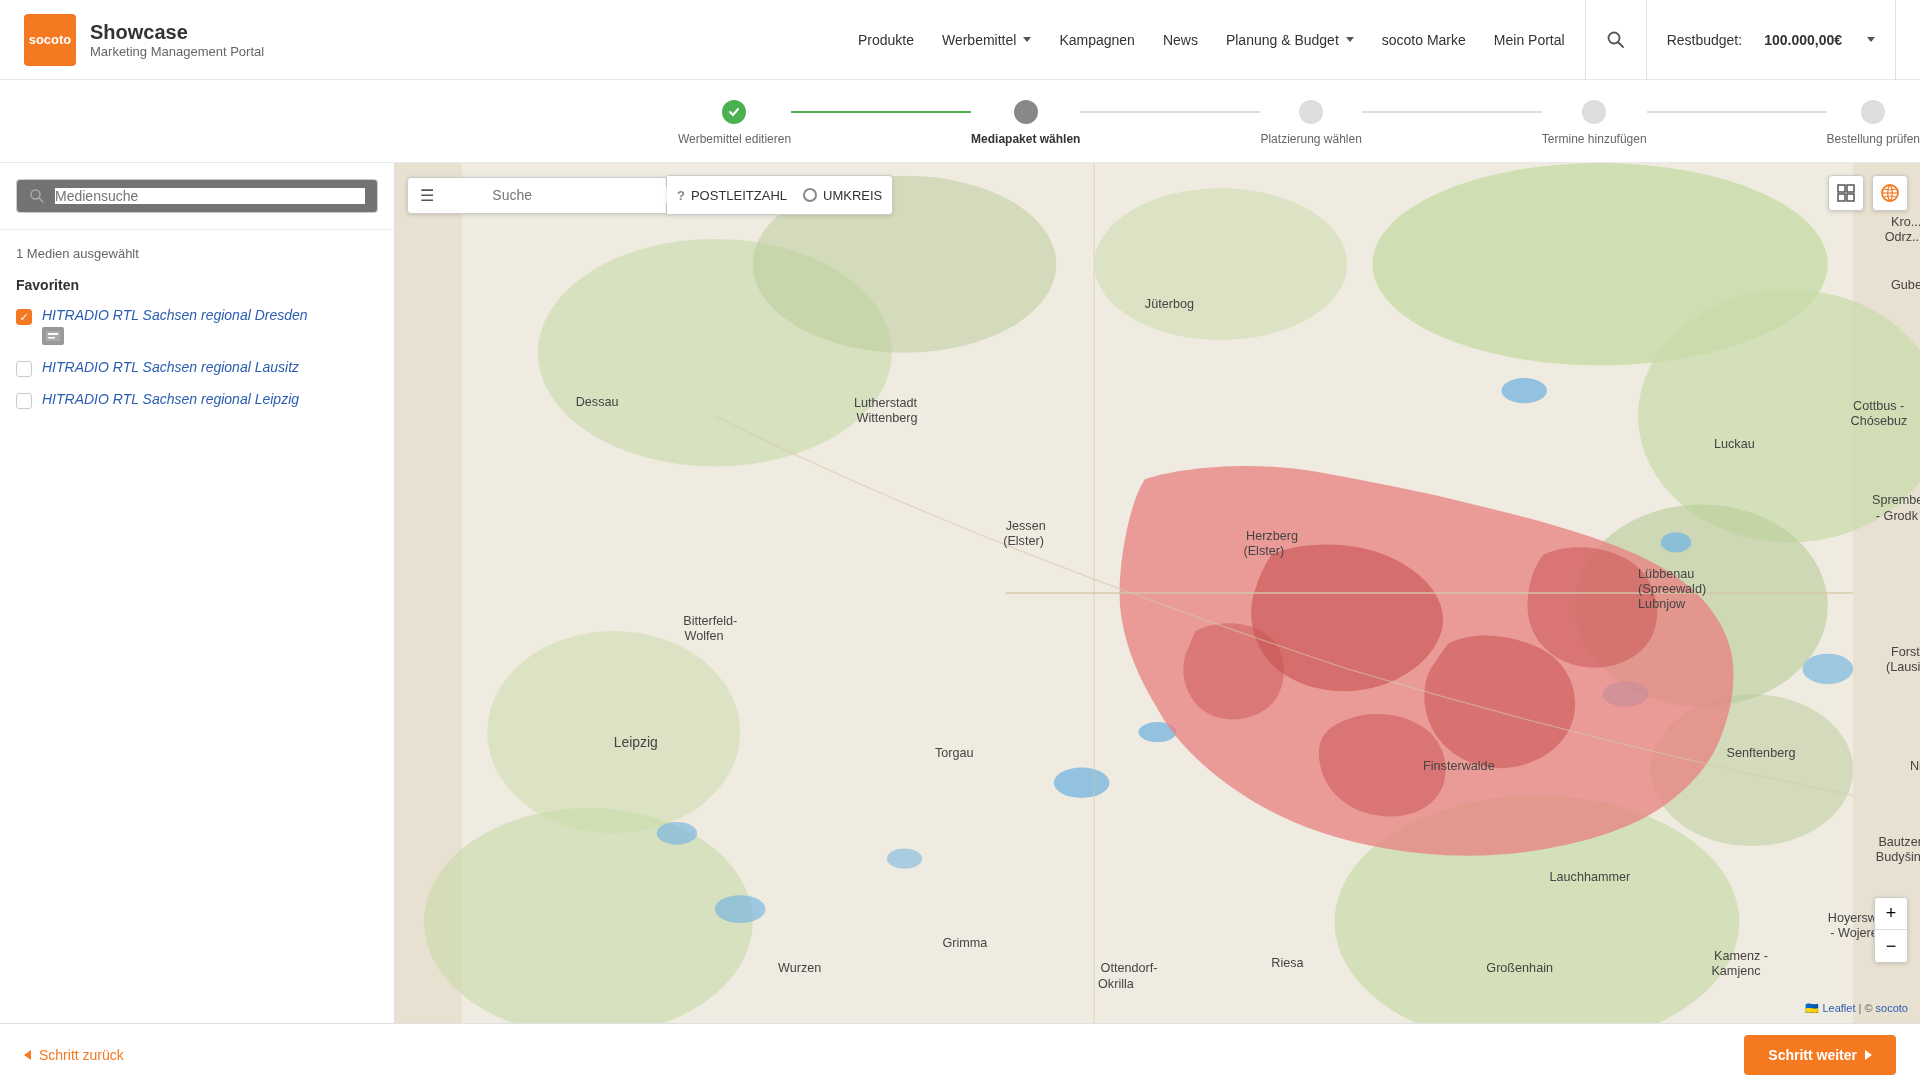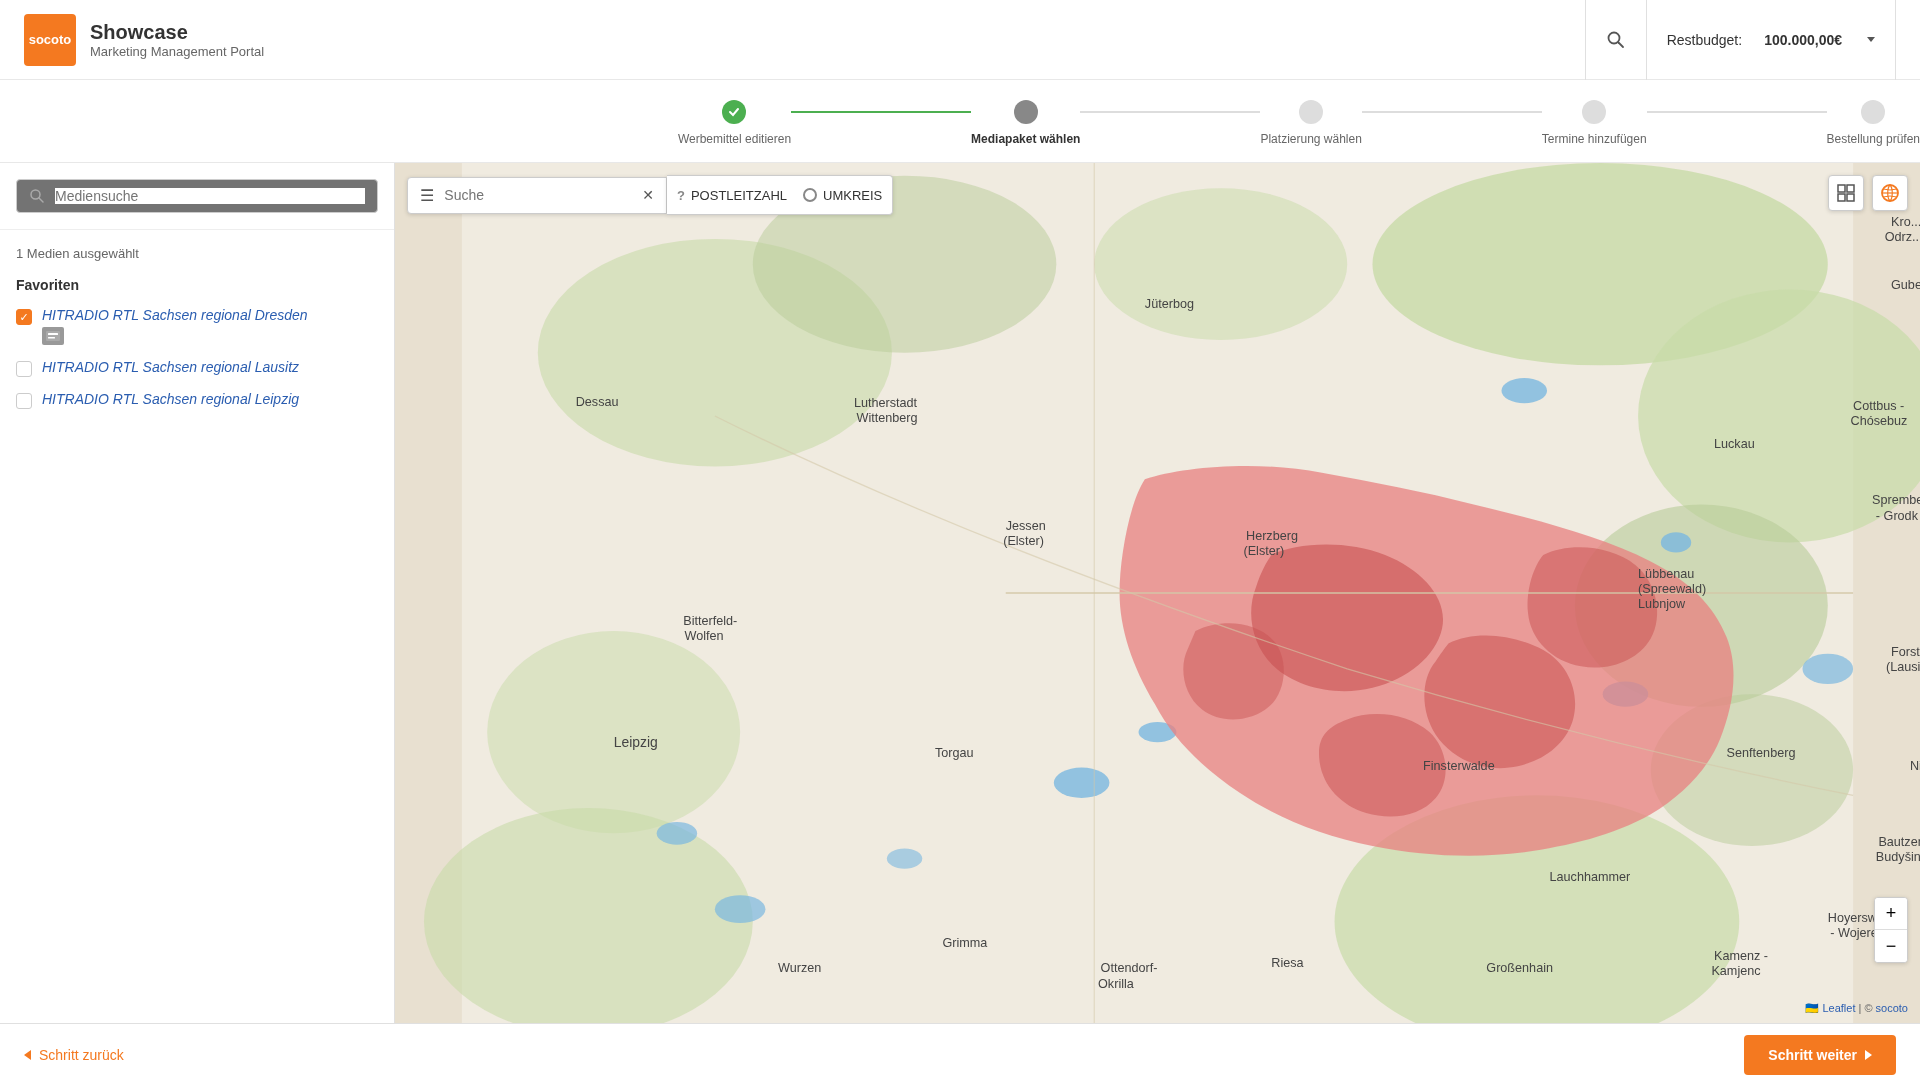--- a/index.html
+++ b/index.html
@@ -52,21 +52,21 @@
     .media-item-content { display: flex; flex-direction: column; gap: 4px; font-style: italic; }
     .media-item-label { font-size: 14px; color: #2a5db0; cursor: pointer; }
     .media-icon { width: 22px; height: 18px; background: #999; border-radius: 2px; display: flex; align-items: center; justify-content: center; }
 
     
     .map-area { flex: 1; position: relative; overflow: hidden; background: #e8e0d0; }
     .map-toolbar { position: absolute; top: 12px; right: 12px; z-index: 10; display: flex; gap: 8px; }
     .map-tool-btn { width: 36px; height: 36px; background: #fff; border: 1px solid #ccc; border-radius: 4px; display: flex; align-items: center; justify-content: center; cursor: pointer; box-shadow: 0 1px 4px rgba(0,0,0,0.15); }
     .map-search-bar { position: absolute; top: 12px; left: 12px; z-index: 10; display: flex; align-items: center; gap: 0; }
     .map-search-box { display: flex; align-items: center; background: #fff; border: 1px solid #ccc; border-radius: 4px 0 0 4px; padding: 8px 12px; gap: 10px; width: 260px; box-shadow: 0 1px 4px rgba(0,0,0,0.15); }
-    .map-search-input { border: none; outline: none; font-size: 14px; flex: 1; }
+    .map-search-input { border: none; outline: none; font-size: 14px; flex: 1; margin-left: 48px; }
     .map-search-options { display: flex; align-items: center; background: #fff; border: 1px solid #ccc; border-left: none; border-radius: 0 4px 4px 0; padding: 0 10px; height: 40px; gap: 16px; box-shadow: 0 1px 4px rgba(0,0,0,0.15); }
     .postleitzahl-opt { display: flex; align-items: center; gap: 6px; font-size: 13px; cursor: pointer; }
     .umkreis-opt { display: flex; align-items: center; gap: 6px; font-size: 13px; cursor: pointer; }
     .radio-circle { width: 14px; height: 14px; border-radius: 50%; border: 2px solid #888; display: flex; align-items: center; justify-content: center; }
     .map-zoom { position: absolute; bottom: 60px; right: 12px; z-index: 10; display: flex; flex-direction: column; background: #fff; border: 1px solid #ccc; border-radius: 4px; overflow: hidden; box-shadow: 0 1px 4px rgba(0,0,0,0.15); }
     .zoom-btn { width: 32px; height: 32px; display: flex; align-items: center; justify-content: center; cursor: pointer; font-size: 18px; border: none; background: #fff; border-bottom: 1px solid #ddd; }
     .zoom-btn:last-child { border-bottom: none; }
     .map-attribution { position: absolute; bottom: 8px; right: 12px; font-size: 11px; color: #666; z-index: 10; }
     .map-attribution a { color: #2a5db0; text-decoration: none; }
 
@@ -90,20 +90,35 @@
   <div class="header-left">
     <div class="logo-box">
       <span>socoto</span>
     </div>
     <div class="brand-text">
       <span class="brand-title">Showcase</span>
       <span class="brand-subtitle">Marketing Management Portal</span>
     </div>
   </div>
   <div class="header-right">
+    <nav class="nav-links">
+      <a class="nav-link">Produkte</a>
+      <a class="nav-link">
+        <span>Werbemittel</span>
+        <span class="chevron-down"></span>
+      </a>
+      <a class="nav-link">Kampagnen</a>
+      <a class="nav-link">News</a>
+      <a class="nav-link">
+        <span>Planung &amp; Budget</span>
+        <span class="chevron-down"></span>
+      </a>
+      <a class="nav-link">socoto Marke</a>
+      <a class="nav-link">Mein Portal</a>
+    </nav>
     <div class="header-actions">
       <div class="search-btn">
         <svg width="20" height="20" viewBox="0 0 20 20" fill="none">
           <circle cx="8" cy="8" r="5.5" stroke="#555" stroke-width="1.8"></circle>
           <line x1="12.5" y1="12.5" x2="17" y2="17" stroke="#555" stroke-width="1.8" stroke-linecap="round"></line>
         </svg>
       </div>
       <div class="budget-area">
         <span>Restbudget:</span>
         <span class="budget-bold">100.000,00€</span>

